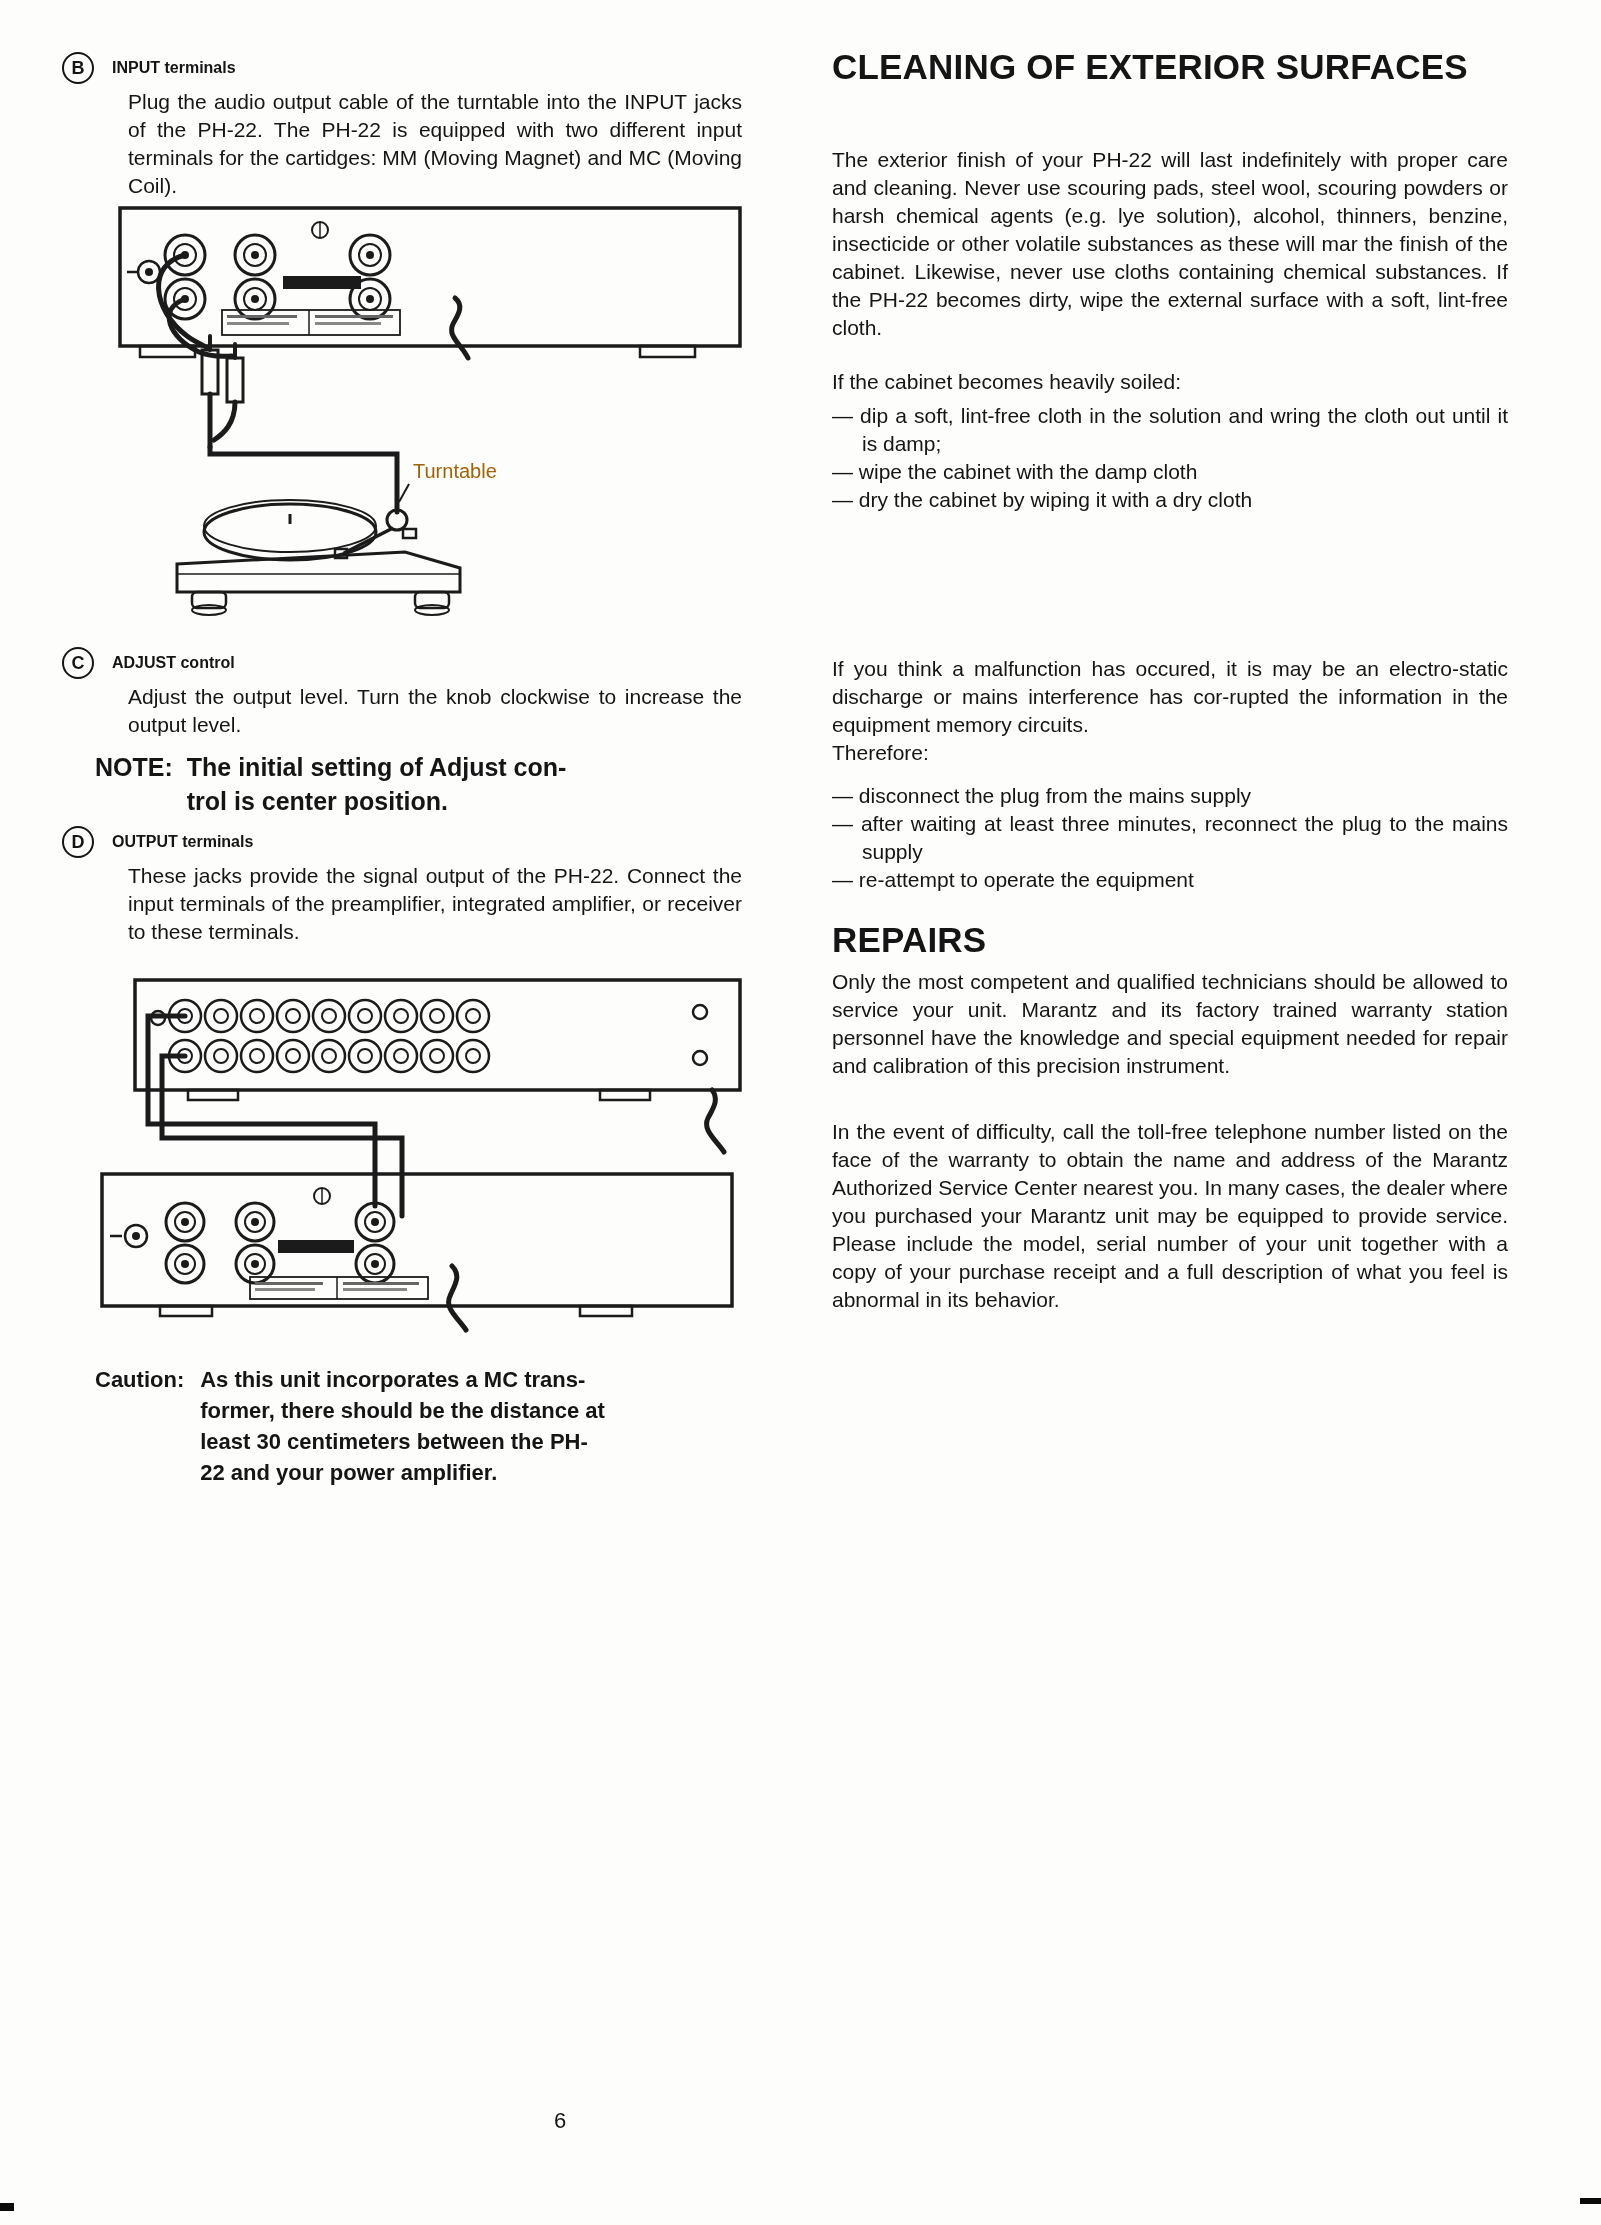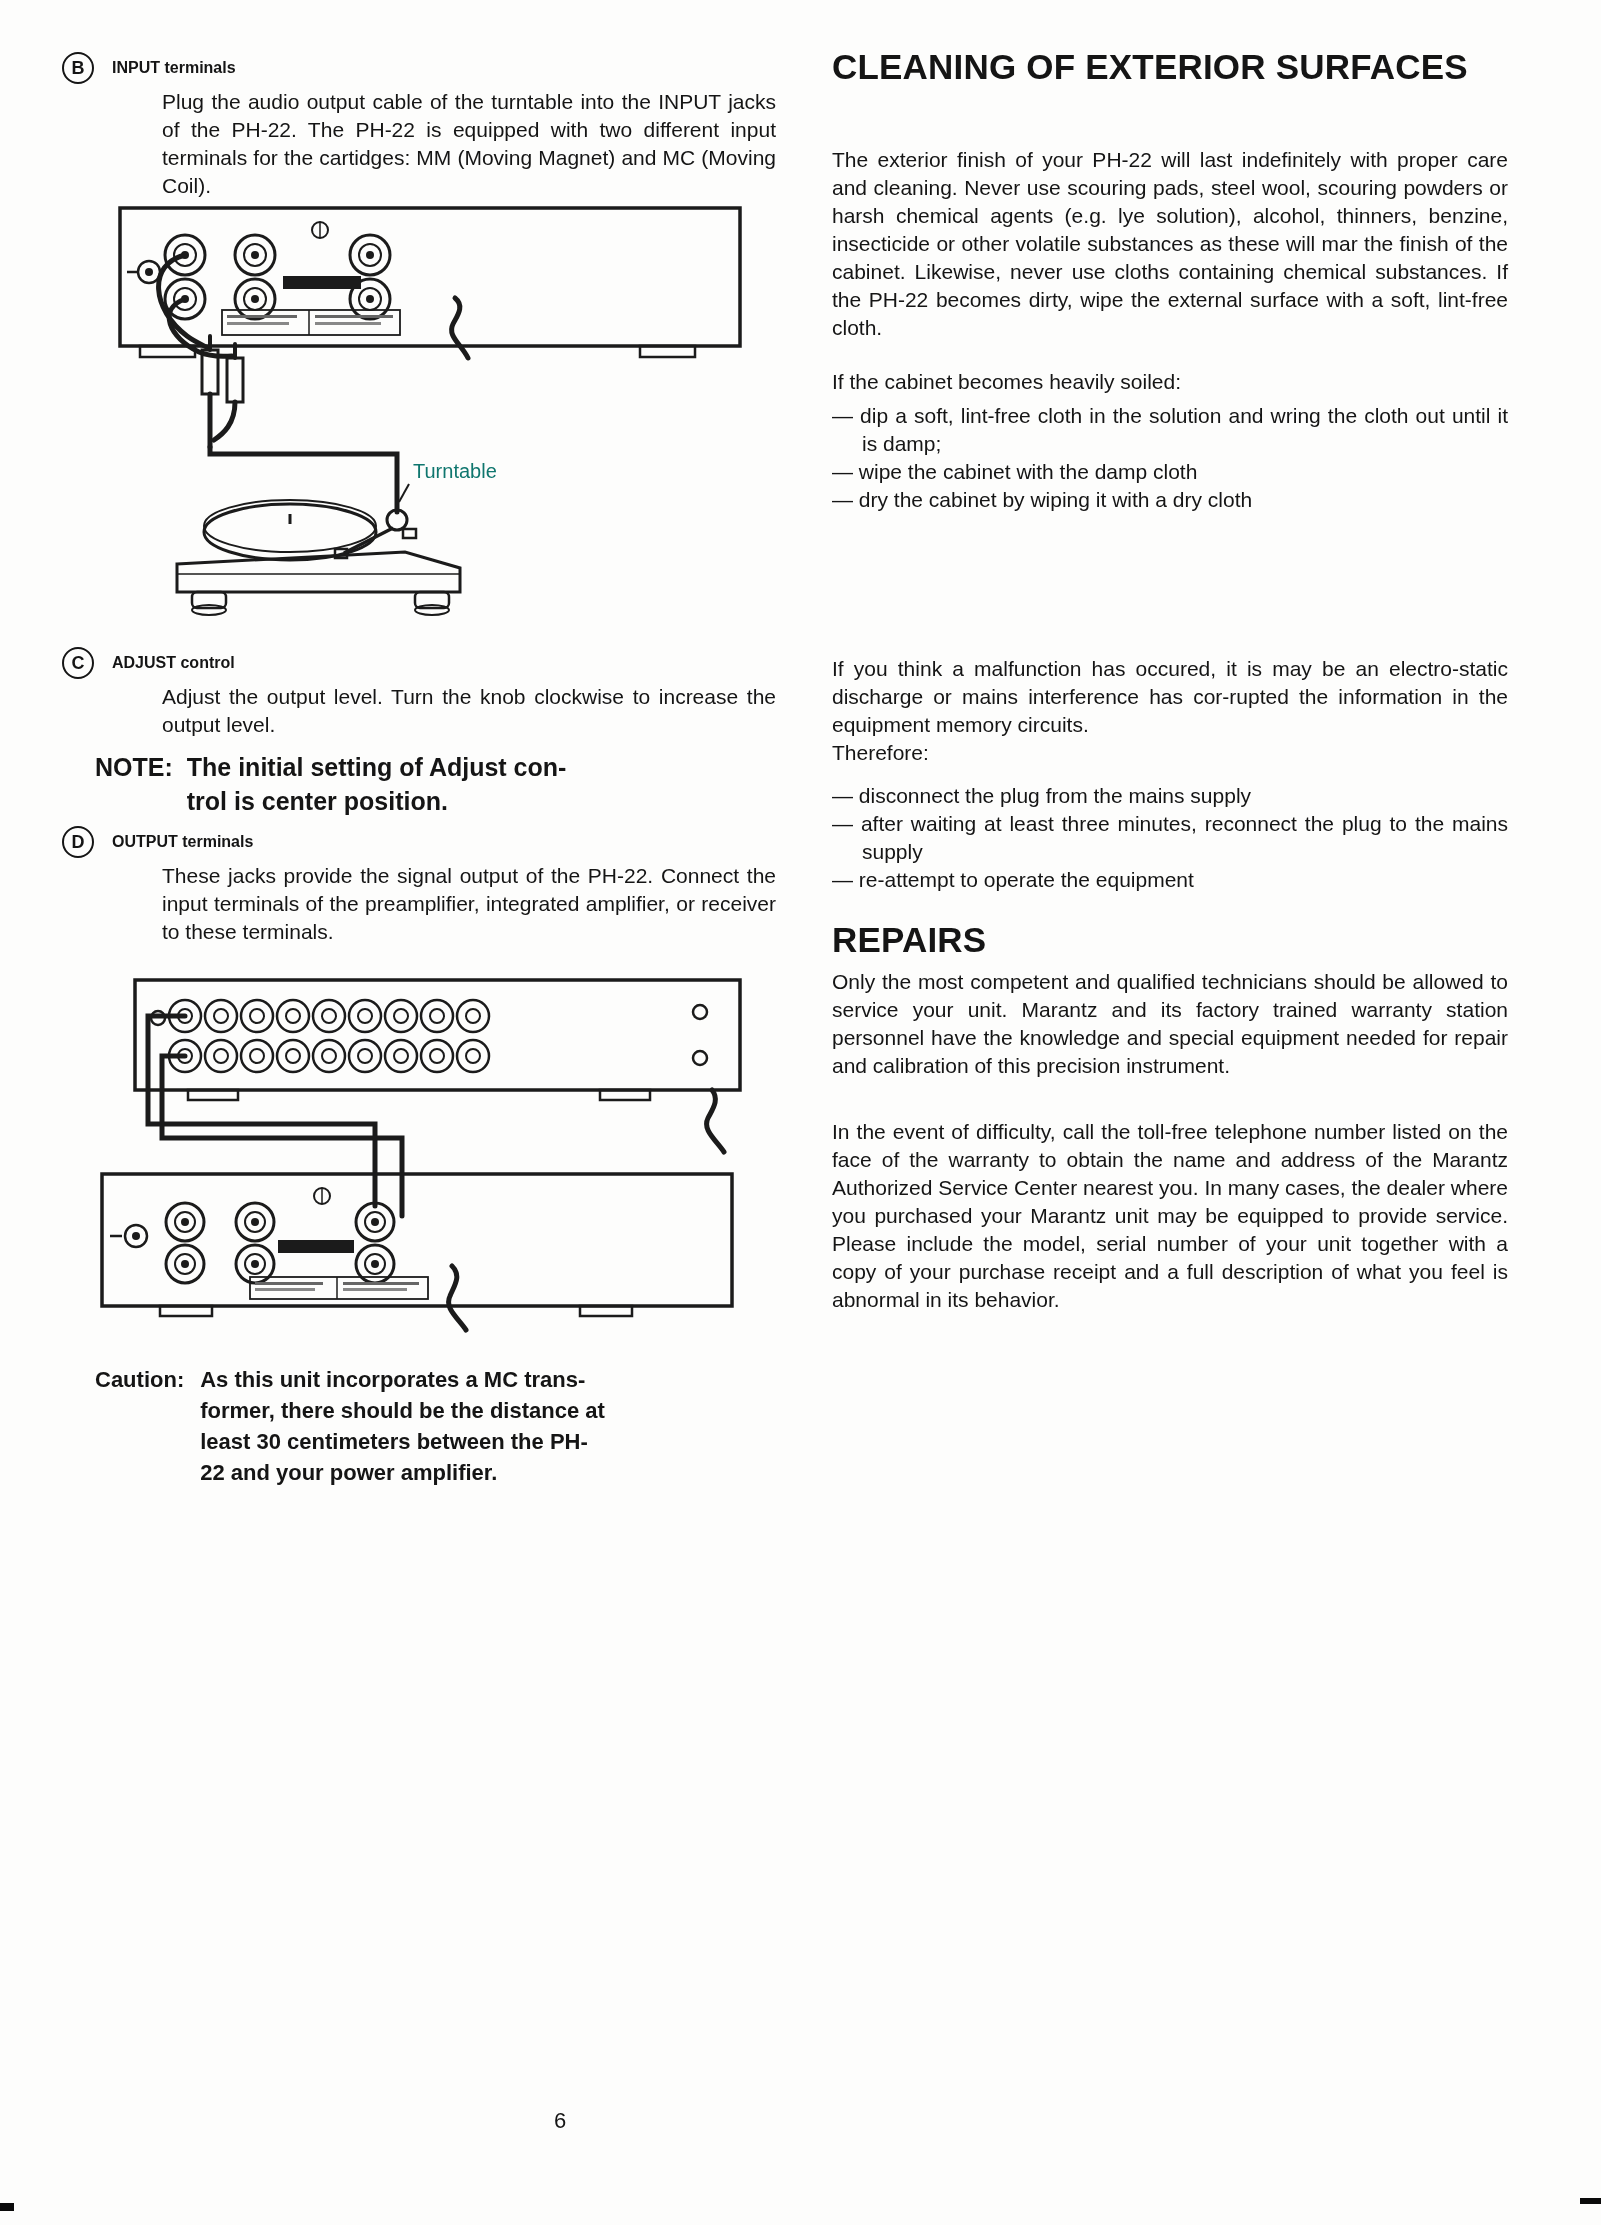--- a/index.html
+++ b/index.html
@@ -16,42 +16,42 @@
   
   .sec-head { display:flex; align-items:center; gap:18px; }
   .badge {
     width:32px; height:32px; border:2.5px solid #151515; border-radius:50%;
     display:flex; align-items:center; justify-content:center;
     font-weight:bold; font-size:18px; flex:0 0 auto;
   }
   .sec-title { font-weight:bold; font-size:16px;text-align:right; }
 
   .body-text { font-size:21px; line-height:28px; text-align:justify; }
-  .sec-body  { margin-left:100px; width:614px; }
+  .sec-body  { margin-left:66px; width:614px; }
 
   .note-block { display:flex; gap:14px; font-weight:bold; font-size:25px; line-height:34px; }
   .note-body  { white-space:pre-line; }
 
   .caution-block { display:flex; gap:16px; font-weight:bold; font-size:22px; line-height:31px; margin-left:33px; }
   .caution-body  { white-space:pre-line; }
 
   .big-head { font-size:35px; line-height:42px; font-weight:bold; letter-spacing:0.2px; width:640px; }
 
   .para { font-size:21px; line-height:28px; text-align:justify; }
   .preline { white-space:pre-line; }
 
   .bullet {
     font-size:21px; line-height:28px; text-align:justify;
     padding-left:30px; text-indent:-30px;
   }
   .bullet + .bullet { margin-top:0px; }
 
   .diagram { position:absolute; }
   .diagram svg { display:block; }
-  .diagram-label { position:absolute; font-size:20px; color:#0f766e; }
+  .diagram-label { position:absolute; font-size:20px; color:#a16207; }
 
   .page-number { position:absolute; left:530px; top:2108px; width:60px; text-align:center; font-size:22px; }
 
   .artifact { position:absolute; background:#0a0a0a; }
   .artifact-bl { left:0; top:2203px; width:14px; height:8px; }
   .artifact-br { left:1580px; top:2198px; width:21px; height:6px; }
 
   .s { stroke:#1b1b1b; fill:none; }
 </style>
 </head>

